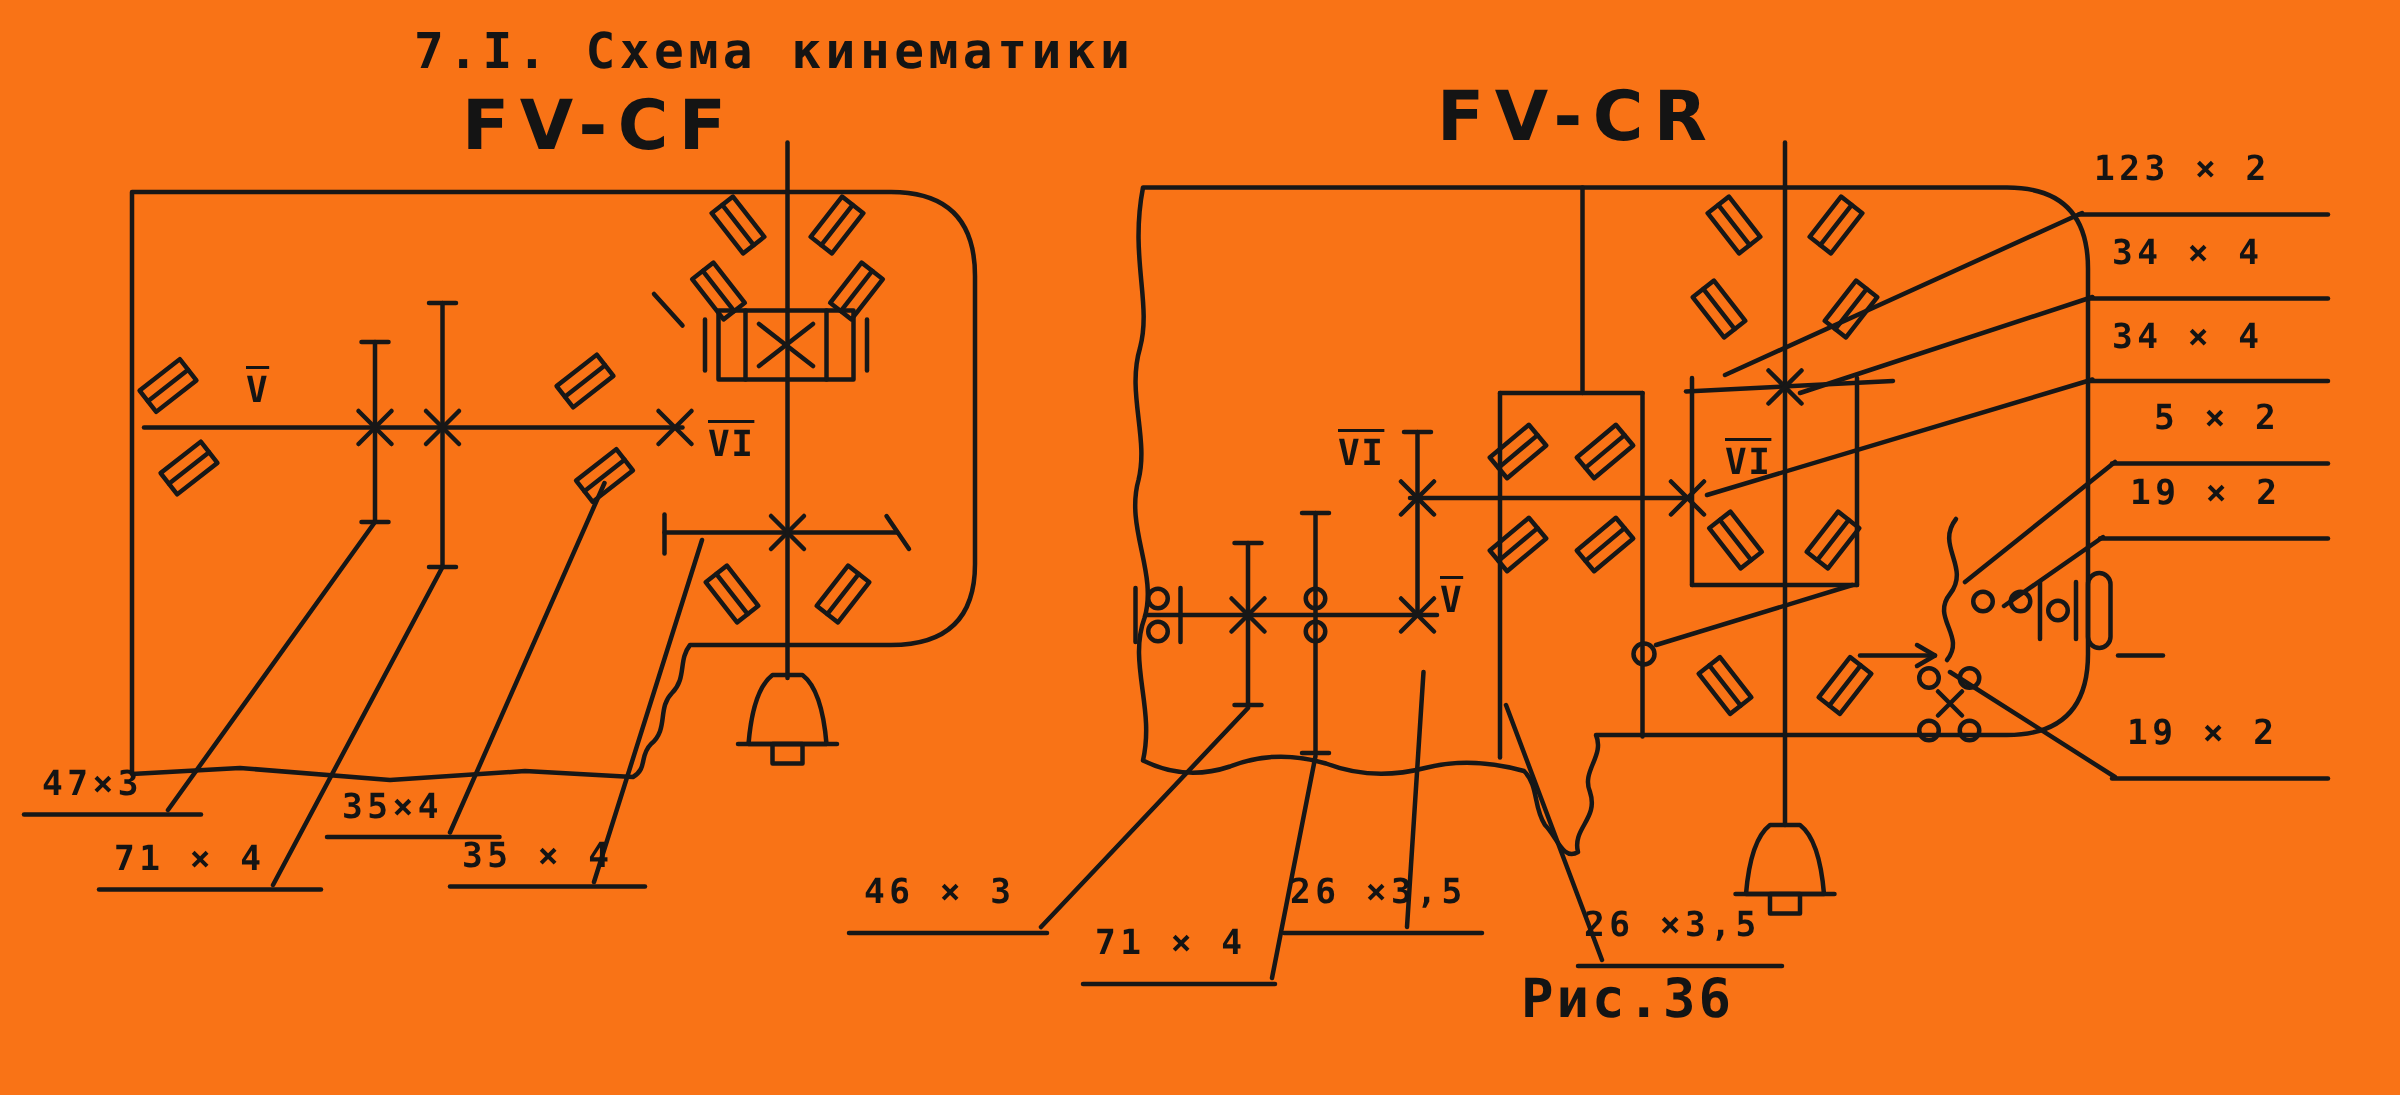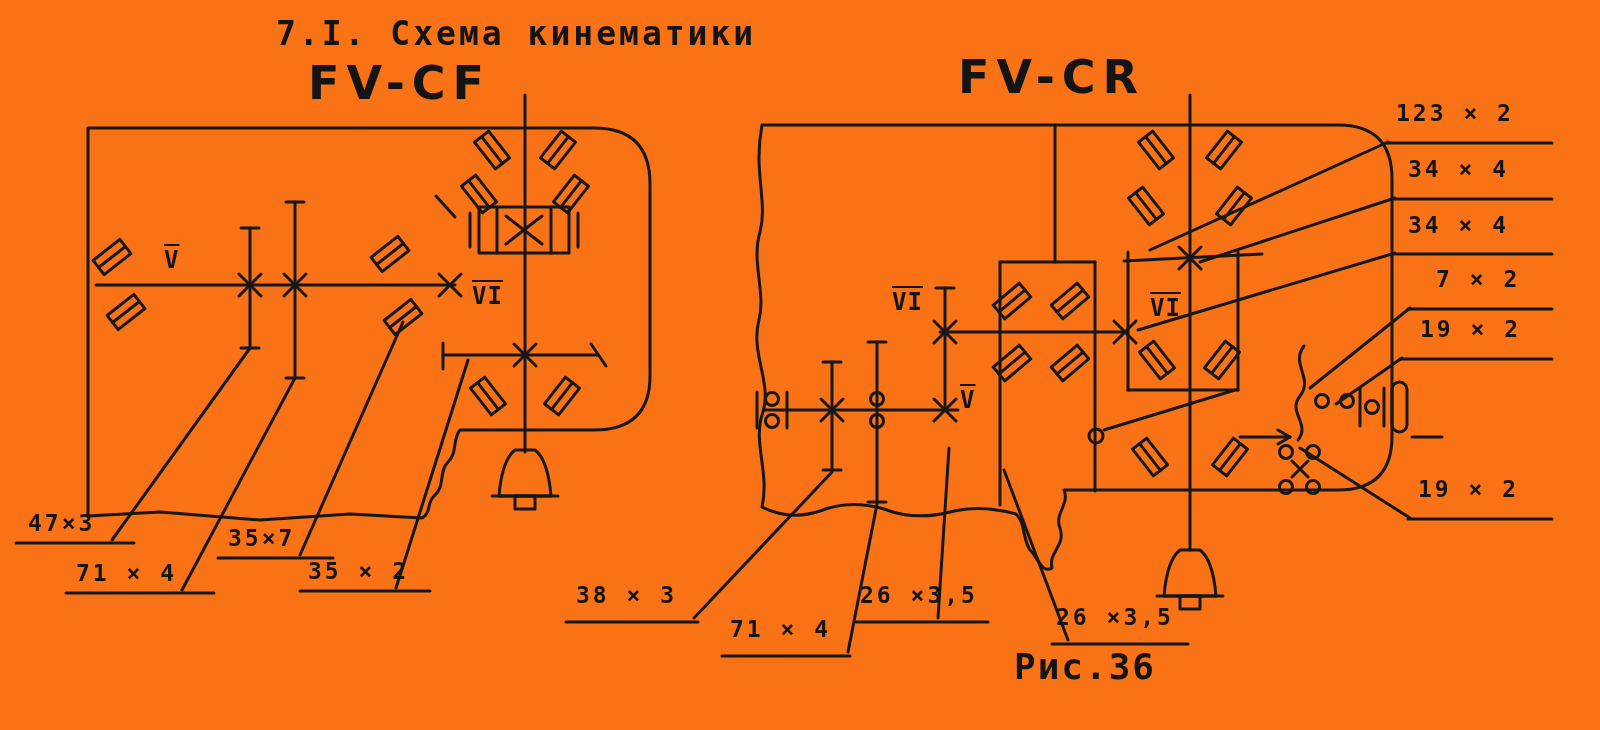--- a/index.html
+++ b/index.html
@@ -205,35 +205,35 @@
   <div class="lbl heading" style="left:276px;top:14px;">7.I. Схема кинематики</div>
 
   <div class="lbl dtitle" style="left:958px;top:50px;">FV-CR</div>
   <div class="lbl dtitle" style="left:308px;top:56px;">FV-CF</div>
 
   <div class="lbl shaft" style="left:164px;top:246px;">V</div>
   <div class="lbl shaft" style="left:472px;top:282px;">VI</div>
 
   <div class="lbl ratio" style="left:28px;top:510px;">47×3</div>
   <div class="lbl ratio" style="left:76px;top:560px;">71 × 4</div>
-  <div class="lbl ratio" style="left:228px;top:525px;">35×7</div>
-  <div class="lbl ratio" style="left:308px;top:558px;">35 × 2</div>
+  <div class="lbl ratio" style="left:228px;top:525px;">35×4</div>
+  <div class="lbl ratio" style="left:308px;top:558px;">35 × 4</div>
 
 
   <div class="lbl shaft" style="left:892px;top:288px;">VI</div>
   <div class="lbl shaft" style="left:960px;top:386px;">V</div>
   <div class="lbl shaft" style="left:1150px;top:294px;">VI</div>
 
   <div class="lbl ratio" style="left:1396px;top:100px;">123 × 2</div>
   <div class="lbl ratio" style="left:1408px;top:156px;">34 × 4</div>
   <div class="lbl ratio" style="left:1408px;top:212px;">34 × 4</div>
-  <div class="lbl ratio" style="left:1436px;top:266px;">7 × 2</div>
+  <div class="lbl ratio" style="left:1436px;top:266px;">5 × 2</div>
   <div class="lbl ratio" style="left:1420px;top:316px;">19 × 2</div>
   <div class="lbl ratio" style="left:1418px;top:476px;">19 × 2</div>
 
-  <div class="lbl ratio" style="left:576px;top:582px;">38 × 3</div>
+  <div class="lbl ratio" style="left:576px;top:582px;">46 × 3</div>
   <div class="lbl ratio" style="left:730px;top:616px;">71 × 4</div>
   <div class="lbl ratio" style="left:860px;top:582px;">26 ×3,5</div>
   <div class="lbl ratio" style="left:1056px;top:604px;">26 ×3,5</div>
 
   <div class="lbl caption" style="left:1014px;top:646px;">Рис.36</div>
 
 </div>
 
 </body></html>

